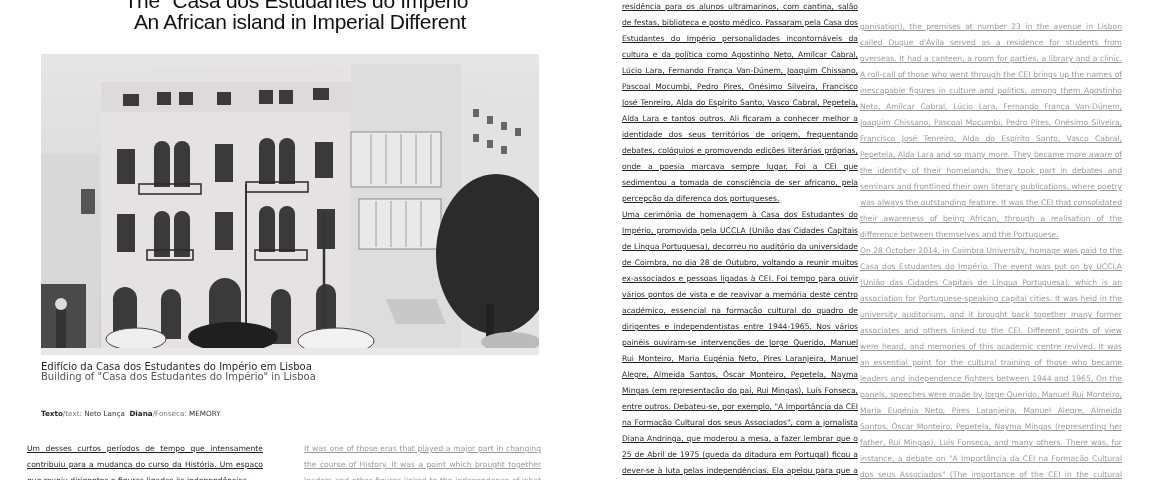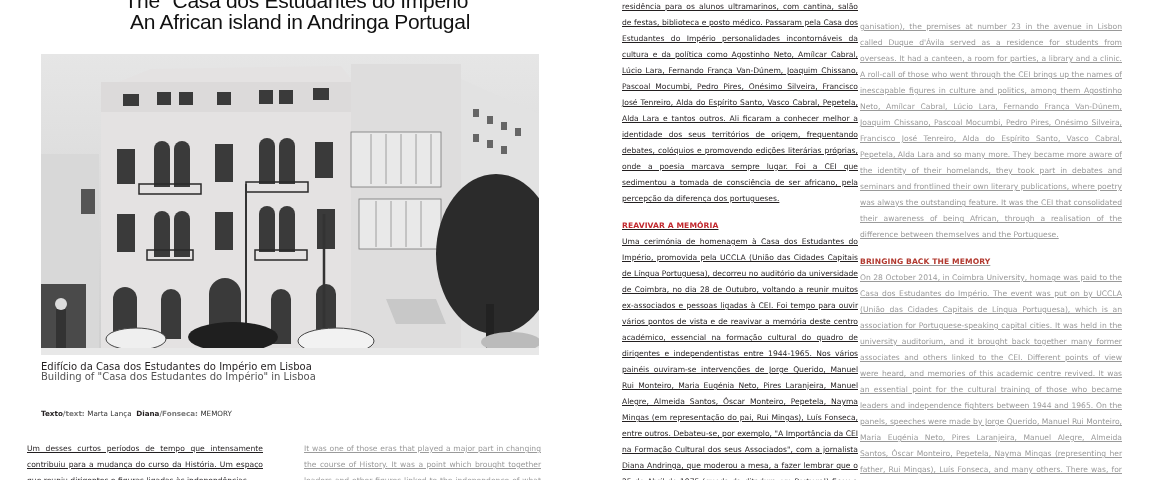--- a/index.html
+++ b/index.html
@@ -7,35 +7,35 @@
     .title { position:absolute; left:100px; width:400px; text-align:center; font-family:"Liberation Sans", sans-serif; font-size:21px; letter-spacing:-0.3px; color:#111; line-height:25px; }
     .title.t1 { top:-12px; }
     .title.t2 { top:9px; }
     .photo { position:absolute; left:41px; top:54px; width:498px; height:301px; overflow:hidden; background:#cfcfcf; }
     .photo svg { display:block; }
     .caption { position:absolute; left:41px; top:362px; font-size:10px; line-height:9.5px; }
     .caption .pt { color:#231f20; }
     .caption .en { color:#555; }
     .credits { position:absolute; left:41px; top:409px; font-size:7.2px; color:#333; }
     .credits b { font-weight:bold; color:#231f20;margin-top:46px; }
-    .credits .lt { color:#777;font-weight:bold; }
+    .credits .lt { color:#777; }
     .col { position:absolute; font-size:7.6px; line-height:16px; text-align:justify;text-decoration:underline; }
     .col p { margin:0; }
     .col.pt-intro { left:27px; top:441px; width:236px; color:#231f20; }
     .col.en-intro { left:304px; top:441px; width:237px; color:#9a9a9a; }
     .col.pt-main { left:622px; top:-1px; width:236px; color:#231f20; }
     .col.en-main { left:860px; top:-1px; width:262px; color:#9a9a9a;margin-top:20px; }
     .heading { font-weight:bold; font-size:7.6px; color:#c1272d; letter-spacing:0.1px; margin-top:11px !important; }
     .heading.en { color:#b23a30; }
   </style>
 </head>
 <body>
 
 <div class="title t1">The "Casa dos Estudantes do Império"</div>
-<div class="title t2">An African island in Andringa Portugal</div>
+<div class="title t2">An African island in Imperial Different</div>
 
 <div class="photo">
   <svg width="498" height="301" viewBox="0 0 498 301" xmlns="http://www.w3.org/2000/svg">
     <defs>
       <linearGradient id="sky" x1="0" y1="0" x2="0" y2="1">
         <stop offset="0" stop-color="#e6e6e6"></stop>
         <stop offset="1" stop-color="#cfcfcf"></stop>
       </linearGradient>
     </defs>
     <rect width="498" height="301" fill="url(#sky)"></rect>
@@ -123,34 +123,32 @@
     <rect x="0" y="294" width="498" height="7" fill="#e8e8e8"></rect>
   </svg>
 </div>
 
 <div class="caption">
   <div class="pt">Edifício da Casa dos Estudantes do Império em Lisboa</div>
   <div class="en">Building of "Casa dos Estudantes do Império" in Lisboa</div>
 </div>
 
 <div class="credits">
-  <b>Texto</b><span class="lt">/text: </span><span>Marta Lança</span>&nbsp;&nbsp;<b>Diana</b><span class="lt">/Fonseca: </span><span>MEMORY</span>
+  <b>Texto</b><span class="lt">/text: </span><span>Neto Lança</span>&nbsp;&nbsp;<b>Diana</b><span class="lt">/Fonseca: </span><span>MEMORY</span>
 </div>
 
 <div class="col pt-intro">
   <p>Um desses curtos períodos de tempo que intensamente contribuiu para a mudança do curso da História. Um espaço que reuniu dirigentes e figuras ligadas às independências</p>
 </div>
 
 <div class="col en-intro">
   <p>It was one of those eras that played a major part in changing the course of History. It was a point which brought together leaders and other figures linked to the independence of what were then</p>
 </div>
 
 <div class="col pt-main">
   <p>residência para os alunos ultramarinos, com cantina, salão de festas, biblioteca e posto médico. Passaram pela Casa dos Estudantes do Império personalidades incontornáveis da cultura e da política como Agostinho Neto, Amílcar Cabral, Lúcio Lara, Fernando França Van-Dúnem, Joaquim Chissano, Pascoal Mocumbi, Pedro Pires, Onésimo Silveira, Francisco José Tenreiro, Alda do Espírito Santo, Vasco Cabral, Pepetela, Alda Lara e tantos outros. Ali ficaram a conhecer melhor a identidade dos seus territórios de origem, frequentando debates, colóquios e promovendo edições literárias próprias, onde a poesia marcava sempre lugar. Foi a CEI que sedimentou a tomada de consciência de ser africano, pela percepção da diferença dos portugueses.</p>
-  <p class="heading">REAVIVAR A MEMÓRIA</p>
   <p>Uma cerimónia de homenagem à Casa dos Estudantes do Império, promovida pela UCCLA (União das Cidades Capitais de Língua Portuguesa), decorreu no auditório da universidade de Coimbra, no dia 28 de Outubro, voltando a reunir muitos ex-associados e pessoas ligadas à CEI. Foi tempo para ouvir vários pontos de vista e de reavivar a memória deste centro académico, essencial na formação cultural do quadro de dirigentes e independentistas entre 1944-1965. Nos vários painéis ouviram-se intervenções de Jorge Querido, Manuel Rui Monteiro, Maria Eugénia Neto, Pires Laranjeira, Manuel Alegre, Almeida Santos, Óscar Monteiro, Pepetela, Nayma Mingas (em representação do pai, Rui Mingas), Luís Fonseca, entre outros. Debateu-se, por exemplo, "A Importância da CEI na Formação Cultural dos seus Associados", com a jornalista Diana Andringa, que moderou a mesa, a fazer lembrar que o 25 de Abril de 1975 (queda da ditadura em Portugal) ficou a dever-se à luta pelas independências. Ela apelou para que a memória não se perca: "enquanto um leão não escrever a sua história, a glória será sempre do caçador". Eugénia Neto contou que visitou a "Casa" em Lisboa, quando o marido (Agostinho Neto) estava preso no Porto, tendo falado com os camaradas mais solidários com ele, notando o ambiente de amizade e solidariedade entre todos – uma escola onde se discutia política, cultura, e</p>
 </div>
 
 <div class="col en-main">
   <p>ganisation), the premises at number 23 in the avenue in Lisbon called Duque d'Ávila served as a residence for students from overseas. It had a canteen, a room for parties, a library and a clinic. A roll-call of those who went through the CEI brings up the names of inescapable figures in culture and politics, among them Agostinho Neto, Amílcar Cabral, Lúcio Lara, Fernando França Van-Dúnem, Joaquim Chissano, Pascoal Mocumbi, Pedro Pires, Onésimo Silveira, Francisco José Tenreiro, Alda do Espírito Santo, Vasco Cabral, Pepetela, Alda Lara and so many more. They became more aware of the identity of their homelands, they took part in debates and seminars and frontlined their own literary publications, where poetry was always the outstanding feature. It was the CEI that consolidated their awareness of being African, through a realisation of the difference between themselves and the Portuguese.</p>
-  <p class="heading en">BRINGING BACK THE MEMORY</p>
   <p>On 28 October 2014, in Coimbra University, homage was paid to the Casa dos Estudantes do Império. The event was put on by UCCLA (União das Cidades Capitais de Língua Portuguesa), which is an association for Portuguese-speaking capital cities. It was held in the university auditorium, and it brought back together many former associates and others linked to the CEI. Different points of view were heard, and memories of this academic centre revived. It was an essential point for the cultural training of those who became leaders and independence fighters between 1944 and 1965. On the panels, speeches were made by Jorge Querido, Manuel Rui Monteiro, Maria Eugénia Neto, Pires Laranjeira, Manuel Alegre, Almeida Santos, Óscar Monteiro, Pepetela, Nayma Mingas (representing her father, Rui Mingas), Luís Fonseca, and many others. There was, for instance, a debate on "A Importância da CEI na Formação Cultural dos seus Associados" (The importance of the CEI  in the cultural training of its associates), with the journalist Diana Andringa acting as moderator. One of the points made was the fact that the struggle for independence led to the 25 April revolution of 1975, when the dictatorship in Portugal was toppled. She appealed for the memory not to be lost: "until a lion writes its story, the glory will</p>
 </div>
 
 </body></html>

